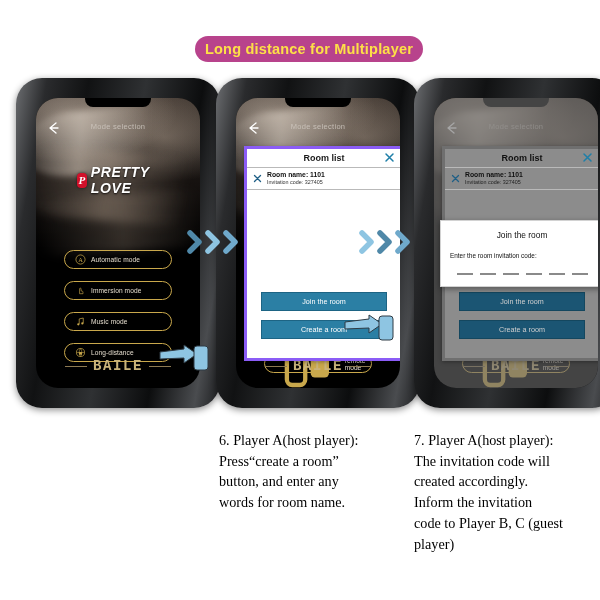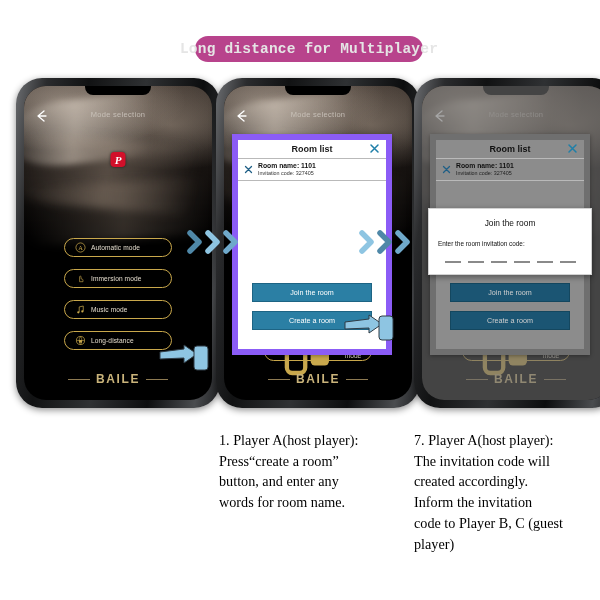--- a/index.html
+++ b/index.html
@@ -8,29 +8,29 @@
     font-family:"Liberation Sans", sans-serif;
     position:relative;overflow:hidden;
   }
   
   #banner{
     position:absolute;left:195px;top:36px;width:228px;height:26px;
     background:#b8438c;border-radius:13px;
     display:flex;align-items:center;justify-content:center;
   }
   #banner .btxt{
-    color:#e5e5e5;font-family:Liberation Mono, monospace;
+    color:#fde047;font-family:Liberation Sans, sans-serif;
     font-size:14.5px;font-weight:bold;letter-spacing:.2px;white-space:nowrap;
   }
   
   .phone{
     position:absolute;top:78px;width:204px;height:330px;
     border-radius:26px;
     background:linear-gradient(100deg,#6d6f72 0%,#2a2b2d 12%,#111213 28%,#2f3133 50%,#0c0d0e 72%,#4a4c4f 90%,#1b1c1e 100%);
-    padding:8px;box-sizing:border-box;
+    padding:20px;box-sizing:border-box;
     box-shadow:0 2px 7px rgba(0,0,0,.45);
   }
   #phone1{left:16px;}
   #phone2{left:216px;}
   #phone3{left:414px;}
   .screen{
     position:relative;width:100%;height:100%;border-radius:22px;
     overflow:hidden;background:#000;
   }
   
@@ -105,27 +105,27 @@
     display:flex;align-items:center;gap:5px;padding-left:10px;box-sizing:border-box;z-index:3;
   }
   .remotebtn .ml{color:#e4dccd;font-size:6.6px;}
   
   .baile{
     position:absolute;left:0;bottom:14px;width:100%;z-index:4;
     display:flex;align-items:center;justify-content:center;gap:6px;
   }
   .baile .ln{width:22px;height:1px;background:#8d7a52;}
   .baile .bt{
-    color:#c9b37a;font-family:Liberation Sans, sans-serif;font-size:12px;
+    color:#c9b37a;font-family:Liberation Mono, monospace;font-size:14px;
     font-weight:bold;letter-spacing:1.6px;
   }
   
   .dialog{
     position:absolute;left:8px;top:48px;width:160px;z-index:8;
-    background:#fff;border:6px solid #8b5cf6;box-sizing:border-box;
+    background:#fff;border:3px solid #8b5cf6;box-sizing:border-box;
     box-shadow:0 1px 4px rgba(0,0,0,.35);
   }
   .dlg-head{
     position:relative;height:18px;border-bottom:1px solid #b9b9b9;
     display:flex;align-items:center;justify-content:center;background:#fff;
   }
   .dlg-title{color:#1a1a1a;font-size:9px;font-weight:bold;}
   .dlg-close{
     position:absolute;right:6px;top:3px;width:11px;height:11px;
   }
@@ -194,20 +194,21 @@
 
     <div class="navbar">
       <svg class="backarrow" viewBox="0 0 14 14">
         <path d="M10 2 L4 7 L10 12 M4 7 H12" stroke="#ffffff" stroke-width="1.3" fill="none" stroke-linecap="round" stroke-linejoin="round"></path>
       </svg>
       <div class="navtitle">Mode selection</div>
     </div>
 
     <div class="logo">
       <span class="badge">P</span>
+      <span class="word">PRETTY LOVE</span>
     </div>
 
     <div class="modes">
       <div class="modebtn">
         <svg class="mi" viewBox="0 0 12 12">
           <circle cx="6" cy="6" r="5" stroke="#c9a84c" stroke-width="0.8" fill="none"></circle>
           <text x="6" y="8.6" font-size="7" fill="#c9a84c" text-anchor="middle" font-family="Liberation Serif, serif">A</text>
         </svg>
         <span class="ml">Automatic mode</span>
       </div>
@@ -389,21 +390,21 @@
         <span class="dash"></span>
         <span class="dash"></span>
         <span class="dash"></span>
         <span class="dash"></span>
         <span class="dash"></span>
       </div>
     </div>
   </div>
 </div>
 
-<div class="caption" id="caption1">1. Player A(host player):
+<div class="caption" id="caption1">6. Player A(host player):
 Press“create a room”
 button, and enter any
 words for room name.</div>
 <div class="caption" id="caption2">7. Player A(host player):
 The invitation code will
 created accordingly.
 Inform the invitation
 code to Player B, C (guest
 player)</div>
 

